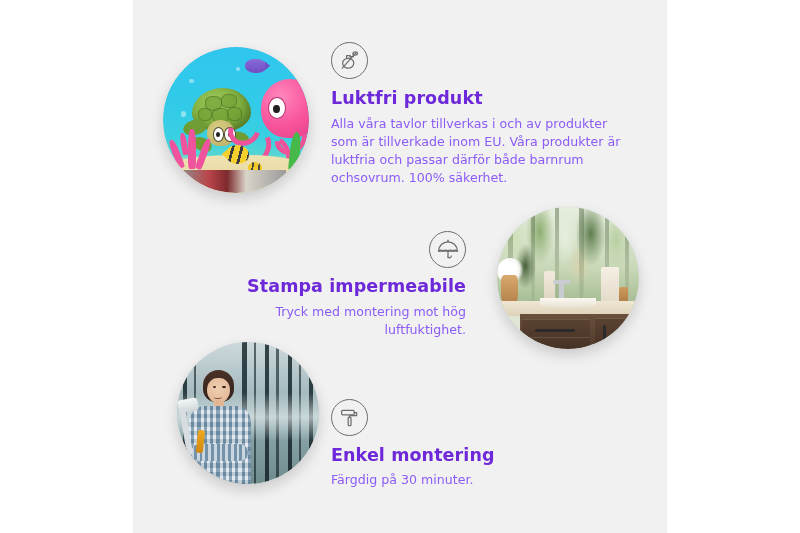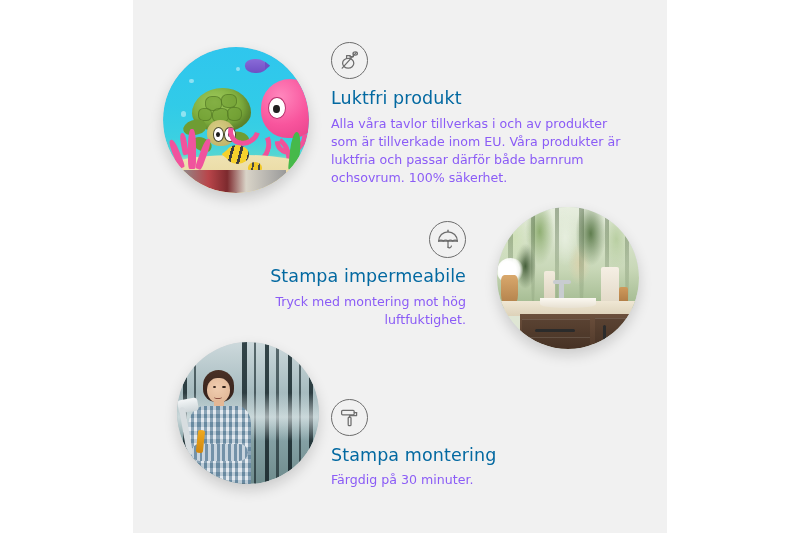--- a/index.html
+++ b/index.html
@@ -292,38 +292,38 @@
   .feature .icon-circle {
     width: 37px; height: 37px;
     border: 1.6px solid #6d6d6d;
     border-radius: 50%;
     display: flex; align-items: center; justify-content: center;
     box-sizing: border-box;
   }
   .feature h3 {
     margin: 0;
     font-size: 17.5px;
-    font-weight: normal;
-    color: #0369a1;
+    font-weight: bold;
+    color: #6d28d9;
     letter-spacing: .1px;
   }
   .feature p {
     margin: 0;
     font-size: 12.6px;
     line-height: 1.42;
     color: #8b5cf6;
   }
 
   
   #feature-odour { left: 331px; top: 42px; width: 300px; }
   #feature-odour .icon-circle { margin-bottom: 9px; }
   #feature-odour h3 { margin-bottom: 7px; }
 
   
-  #feature-water { left: 196px; top: 221px; width: 270px; text-align: right; }
+  #feature-water { left: 196px; top: 231px; width: 270px; text-align: right; }
   #feature-water .icon-circle { margin-left: auto; margin-bottom: 8px; }
   #feature-water h3 { margin-bottom: 7px; }
 
   
   #feature-mount { left: 331px; top: 399px; width: 260px; }
   #feature-mount .icon-circle { margin-bottom: 9px; }
   #feature-mount h3 { margin-bottom: 6px; }
 
   svg { display: block; }
 </style>
@@ -475,17 +475,17 @@
 
   <div class="feature" id="feature-mount">
     <div class="icon-circle">
       <svg width="24" height="24" viewBox="0 0 24 24" fill="none" stroke="#6d6d6d" stroke-width="1.25" stroke-linecap="round" stroke-linejoin="round">
         <rect x="3.6" y="4.4" width="12.6" height="4.4" rx="1.1"></rect>
         <path d="M16.2 6.6 L18.6 6.6"></path>
         <path d="M18.6 6.6 L18.6 9.6 L11.6 9.6 L11.6 11.2"></path>
         <rect x="10.2" y="11.2" width="2.8" height="8.4" rx="0.9"></rect>
       </svg>
     </div>
-    <h3>Stampa montering</h3>
+    <h3>Enkel montering</h3>
     <p>Färgdig på 30 minuter.</p>
   </div>
 
 </div>
 
 </body></html>

